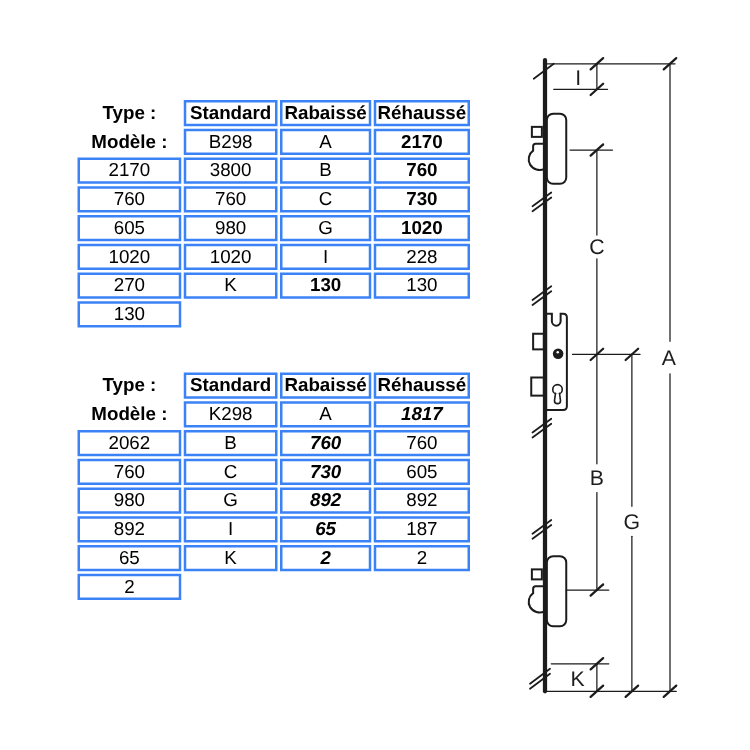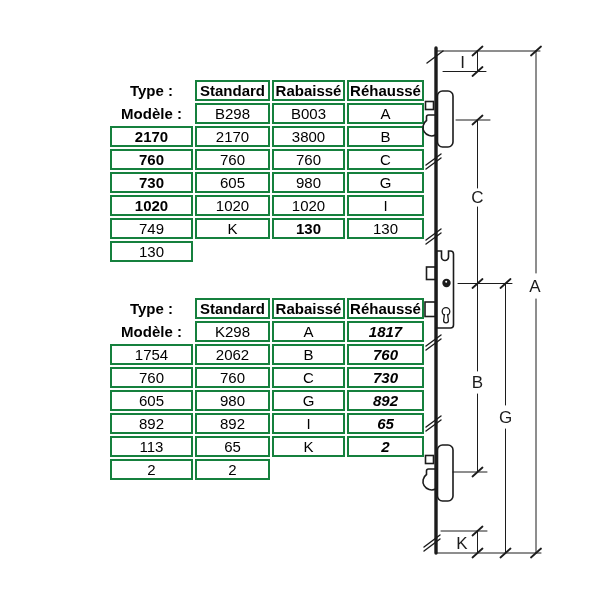--- a/index.html
+++ b/index.html
@@ -2,24 +2,24 @@
 <html><head>
 <meta charset="utf-8">
 <style>
   html,body{margin:0;padding:0;}
   body{width:600px;height:600px;background:#ffffff;position:relative;
        font-family:"Liberation Sans", sans-serif;color:#000;}
   .canvas{position:absolute;inset:0;width:600px;height:600px;background:#fff;overflow:hidden;}
 
   
   .tbl{position:absolute;display:grid;grid-template-columns:83px 75px 73px 77px;
-       grid-auto-rows:21px;gap:2px;margin-left:48px;}
+       grid-auto-rows:21px;gap:2px;}
   .cell{display:flex;align-items:center;justify-content:center;
         font-size:15px;line-height:1;background:#fff;letter-spacing:0;}
-  .bordered{border:2px solid #15803d;}
+  .bordered{border:2px solid #3b82f6;}
   .plain{border:2px solid transparent;}
   .bold{font-weight:bold;}
   .boldital{font-weight:bold;font-style:italic;}
 
   
   .diagram{position:absolute;left:403px;top:33px;}
   svg text{font-family:"Liberation Sans", sans-serif;font-size:17px;fill:#1c1c1c;}
 </style>
 </head>
 <body>
@@ -27,21 +27,20 @@
 <div class="canvas">
 
   <div class="tbl" style="left:62px;top:80px;">
     <div class="cell plain bold">Type :</div>
     <div class="cell bordered bold">Standard</div>
     <div class="cell bordered bold">Rabaissé</div>
     <div class="cell bordered bold">Réhaussé</div>
 
     <div class="cell plain bold">Modèle :</div>
     <div class="cell bordered">B298</div>
-    <div class="cell bordered">B003</div>
 
     <div class="cell bordered">A</div>
     <div class="cell bordered bold">2170</div>
     <div class="cell bordered">2170</div>
     <div class="cell bordered">3800</div>
 
     <div class="cell bordered">B</div>
     <div class="cell bordered bold">760</div>
     <div class="cell bordered">760</div>
     <div class="cell bordered">760</div>
@@ -50,60 +49,60 @@
     <div class="cell bordered bold">730</div>
     <div class="cell bordered">605</div>
     <div class="cell bordered">980</div>
 
     <div class="cell bordered">G</div>
     <div class="cell bordered bold">1020</div>
     <div class="cell bordered">1020</div>
     <div class="cell bordered">1020</div>
 
     <div class="cell bordered">I</div>
-    <div class="cell bordered">749</div>
+    <div class="cell bordered">228</div>
+    <div class="cell bordered">270</div>
 
     <div class="cell bordered">K</div>
     <div class="cell bordered bold">130</div>
     <div class="cell bordered">130</div>
     <div class="cell bordered">130</div>
   </div>
 
   <div class="tbl" style="left:62px;top:298px;">
     <div class="cell plain bold">Type :</div>
     <div class="cell bordered bold">Standard</div>
     <div class="cell bordered bold">Rabaissé</div>
     <div class="cell bordered bold">Réhaussé</div>
 
     <div class="cell plain bold">Modèle :</div>
     <div class="cell bordered">K298</div>
 
     <div class="cell bordered">A</div>
     <div class="cell bordered boldital">1817</div>
-    <div class="cell bordered">1754</div>
     <div class="cell bordered">2062</div>
 
     <div class="cell bordered">B</div>
     <div class="cell bordered boldital">760</div>
     <div class="cell bordered">760</div>
     <div class="cell bordered">760</div>
 
     <div class="cell bordered">C</div>
     <div class="cell bordered boldital">730</div>
     <div class="cell bordered">605</div>
     <div class="cell bordered">980</div>
 
     <div class="cell bordered">G</div>
     <div class="cell bordered boldital">892</div>
     <div class="cell bordered">892</div>
     <div class="cell bordered">892</div>
 
     <div class="cell bordered">I</div>
     <div class="cell bordered boldital">65</div>
-    <div class="cell bordered">113</div>
+    <div class="cell bordered">187</div>
     <div class="cell bordered">65</div>
 
     <div class="cell bordered">K</div>
     <div class="cell bordered boldital">2</div>
     <div class="cell bordered">2</div>
     <div class="cell bordered">2</div>
   </div>
 
   <svg class="diagram" width="155" height="535" viewBox="403 33 155 535" stroke="#1c1c1c" stroke-width="1.2" fill="none" stroke-linecap="round">
 

